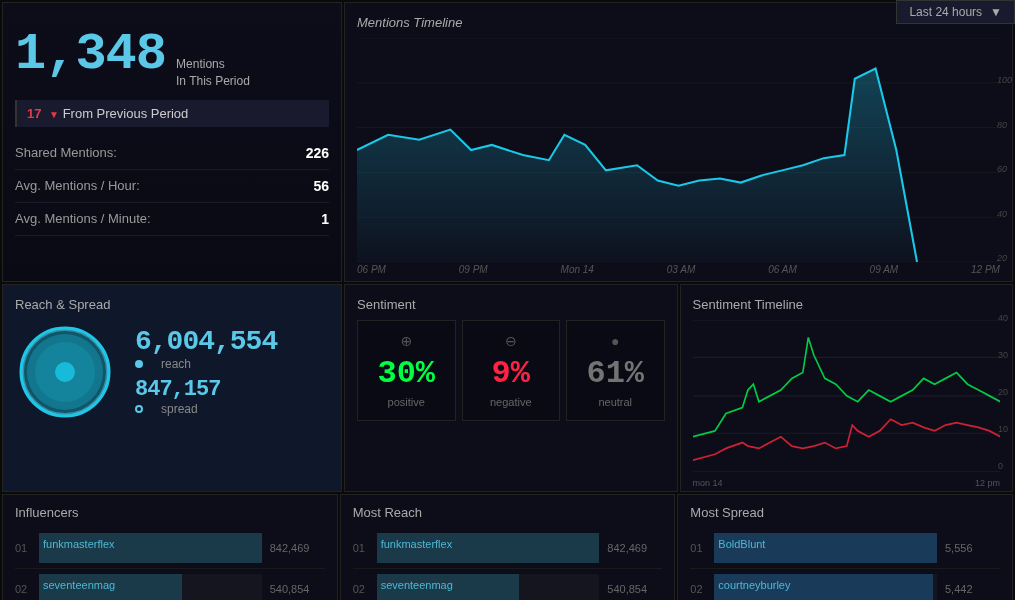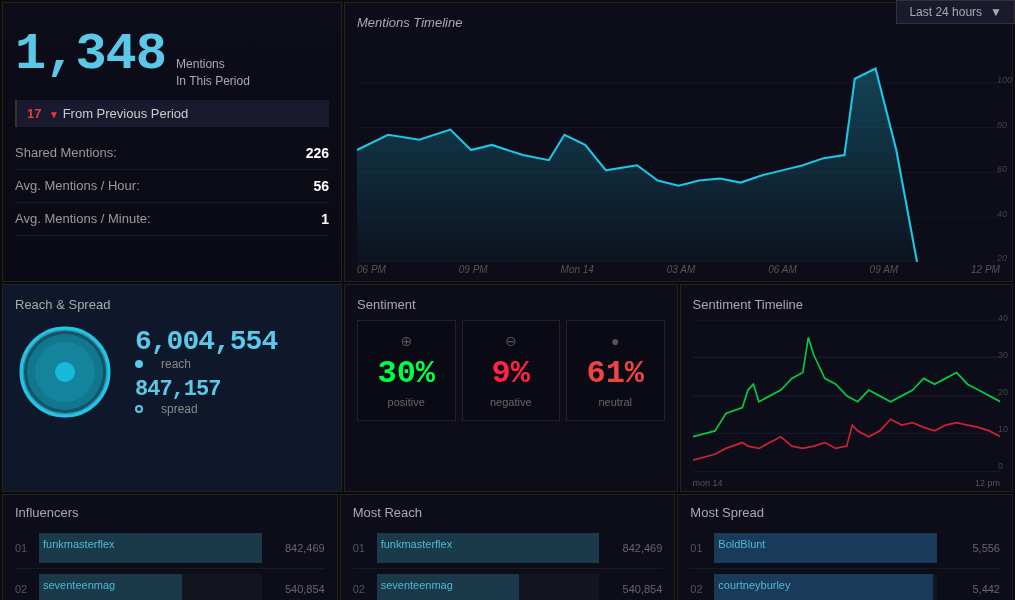--- a/index.html
+++ b/index.html
@@ -222,21 +222,21 @@
     }
 
     .sentiment-pct {
       font-size: 32px;
       font-weight: bold;
       font-family: 'Courier New', monospace;
     }
 
     .sentiment-pct.positive { color: #00ff44; }
     .sentiment-pct.negative { color: #ff2244; }
-    .sentiment-pct.neutral { color: #ef4444; }
+    .sentiment-pct.neutral { color: #737373; }
 
     .sentiment-label {
       font-size: 11px;
       color: #666;
       margin-top: 4px;
     }
 
     
     .bottom-section {
       grid-row: 3;
@@ -290,21 +290,20 @@
       color: #4db8d4;
       font-size: 11px;
       padding: 0 4px;
       line-height: 22px;
     }
 
     .list-value {
       color: #666;
       font-size: 11px;
       min-width: 55px;
-      text-align: right;
     }
 
     
     .middle-section {
       grid-row: 2;
       grid-column: 1 / 3;
       display: grid;
       grid-template-columns: 340px 1fr 1fr;
       gap: 2px;
     }

